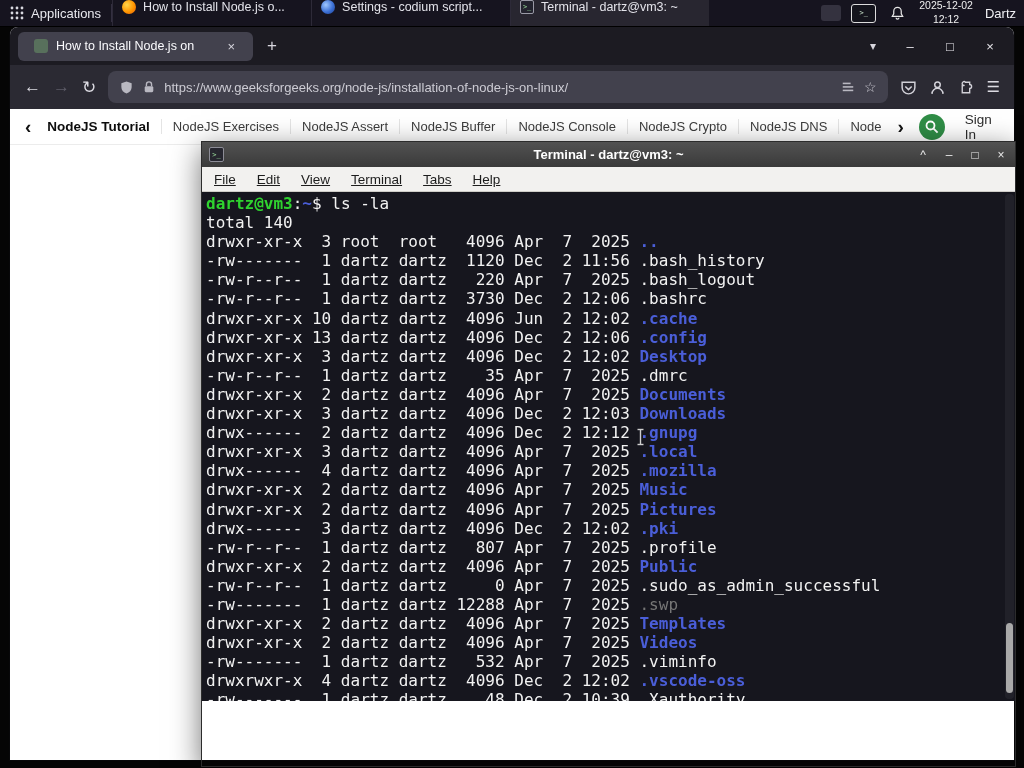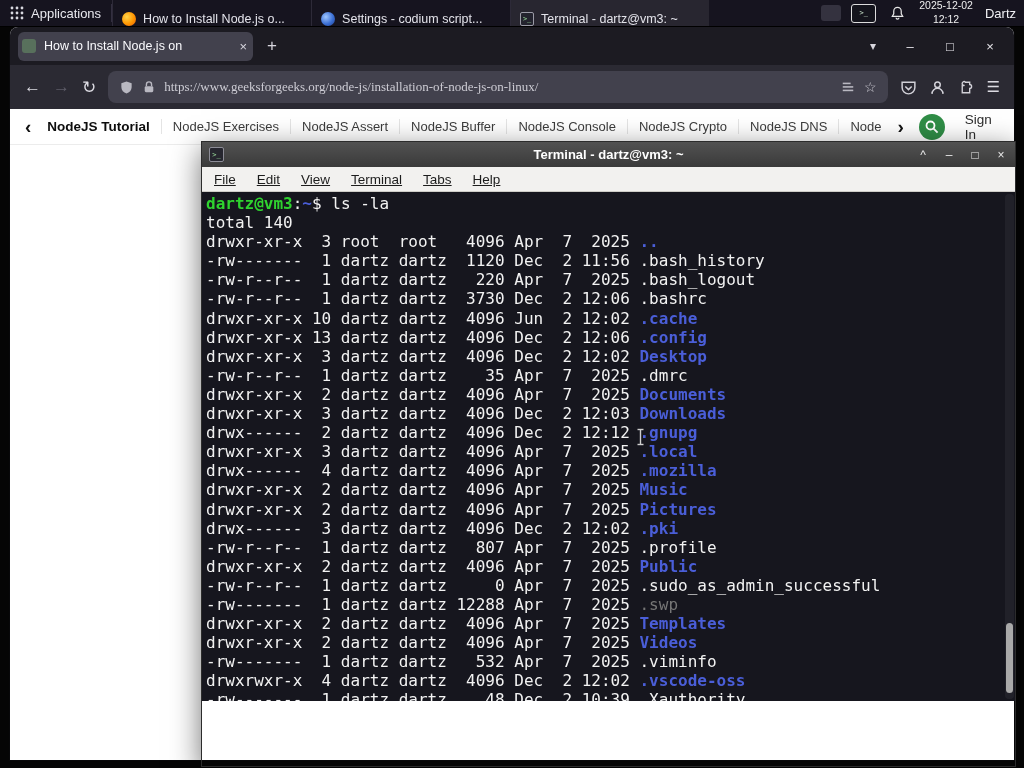--- a/index.html
+++ b/index.html
@@ -5,21 +5,21 @@
   * { margin:0; padding:0; box-sizing:border-box; }
   html,body { width:1024px; height:768px; overflow:hidden; background:#050505;
               font-family:"Liberation Sans", sans-serif; }
 
   
   #panel { position:absolute; left:0; top:0; width:1024px; height:27px;
            background:#16141f; color:#e8e8ee; display:flex; align-items:center;
            z-index:50; border-bottom:1px solid #000; }
   .p-item.apps { display:flex; align-items:center; gap:7px; padding:0 10px; height:100%; font-size:13px; }
   .p-sep { width:1px; height:18px; background:#332f40; }
-  .p-btn { display:flex; align-items:flex-end; gap:7px; width:199px; height:100%;
+  .p-btn { display:flex; align-items:flex-start; gap:7px; width:199px; height:100%;
            padding:0 9px; font-size:12.5px; border-left:1px solid #2d2a38; }
   .p-btn.active { background:rgba(255,255,255,.08); }
   .p-title { overflow:hidden; white-space:nowrap; flex:1; color:#e3e3ea; }
   .ic { width:14px; height:14px; border-radius:50%; flex:0 0 auto; }
   .ic.ff { background:radial-gradient(circle at 35% 35%, #ffd54a, #ff9500 55%, #e55b0c); }
   .ic.settings { background:radial-gradient(circle at 35% 35%, #9fc7ff, #3b6fd4 55%, #1d3f8f); }
   .ic.term { border-radius:2px; background:#23232e; border:1px solid #9a9aa6;
              color:#9fe49f; font-family:"DejaVu Sans Mono",monospace; font-size:7px;
              display:flex; align-items:center; justify-content:center; }
   .p-flex { flex:1; }
@@ -31,33 +31,33 @@
   .bell { margin-right:14px; }
   .clock { font-size:10.5px; line-height:1.3; text-align:center; color:#efefef; margin-right:12px; }
   .user { font-size:13px; margin-right:8px; color:#f2f2f6; }
 
   
   #browser { position:absolute; left:10px; top:27px; width:1004px; height:733px;
              background:#fff; border-radius:8px 8px 0 0; overflow:hidden; z-index:10;
              box-shadow:0 0 0 1px #08080a; }
   .tabbar { height:38px; background:#1c1b22; display:flex; align-items:center; padding:0 8px; gap:8px; }
   .tab { width:235px; height:29px; background:#42414d; border-radius:6px; display:flex;
-         align-items:center; gap:8px; padding:0 4px; color:#fbfbfe; }
+         align-items:center; gap:8px; padding:0 16px; color:#fbfbfe; }
   .favicon { width:14px; height:14px; border-radius:3px; background:#58705c; flex:0 0 auto; }
   .tab-title { font-size:12.5px; overflow:hidden; white-space:nowrap; flex:1; }
   .tab-close { font-size:13px; color:#d7d6de; padding:0 2px; }
   .newtab { color:#d7d6de; font-size:17px; padding:0 6px; }
   .tb-ic { color:#d7d6de; font-size:12px; margin-right:10px; }
   .win-c { width:32px; text-align:center; color:#e6e5ea; font-size:13px; }
   .toolbar { height:44px; background:#2b2a33; display:flex; align-items:center; gap:12px; padding:0 14px; }
   .nav-ic { font-size:17px; color:#dcdbe2; }
   .nav-ic.dim { color:#5e5d68; }
   .urlbar { flex:1; height:32px; background:#42414d; border-radius:8px; display:flex;
             align-items:center; gap:9px; padding:0 11px; min-width:0; }
-  .url { flex:1; overflow:hidden; white-space:nowrap; color:#cdccd4; font-size:13px;font-family:Liberation Serif, serif; }
+  .url { flex:1; overflow:hidden; white-space:nowrap; color:#cdccd4; font-size:13px; }
   .star { font-size:14px; color:#c9c8d0; }
   .menu-ic { font-size:15px; color:#dcdbe2; }
   .site-nav { height:36px; background:#fff; display:flex; align-items:center;
               padding:0 10px; border-bottom:1px solid #ececec; }
   .chev { font-size:19px; font-weight:bold; color:#111; padding:0 5px; line-height:1; }
   .nav-item { font-size:13px; padding:0 11px; border-right:1px solid #e4e4e4;
               white-space:nowrap; color:#3c3c3c; }
   .nav-item.first { font-weight:bold; color:#0d0d0d; font-size:13.5px; }
   .nav-item.last { border-right:none; }
   .search-circle { margin-left:10px; width:26px; height:26px; flex:0 0 auto; }

